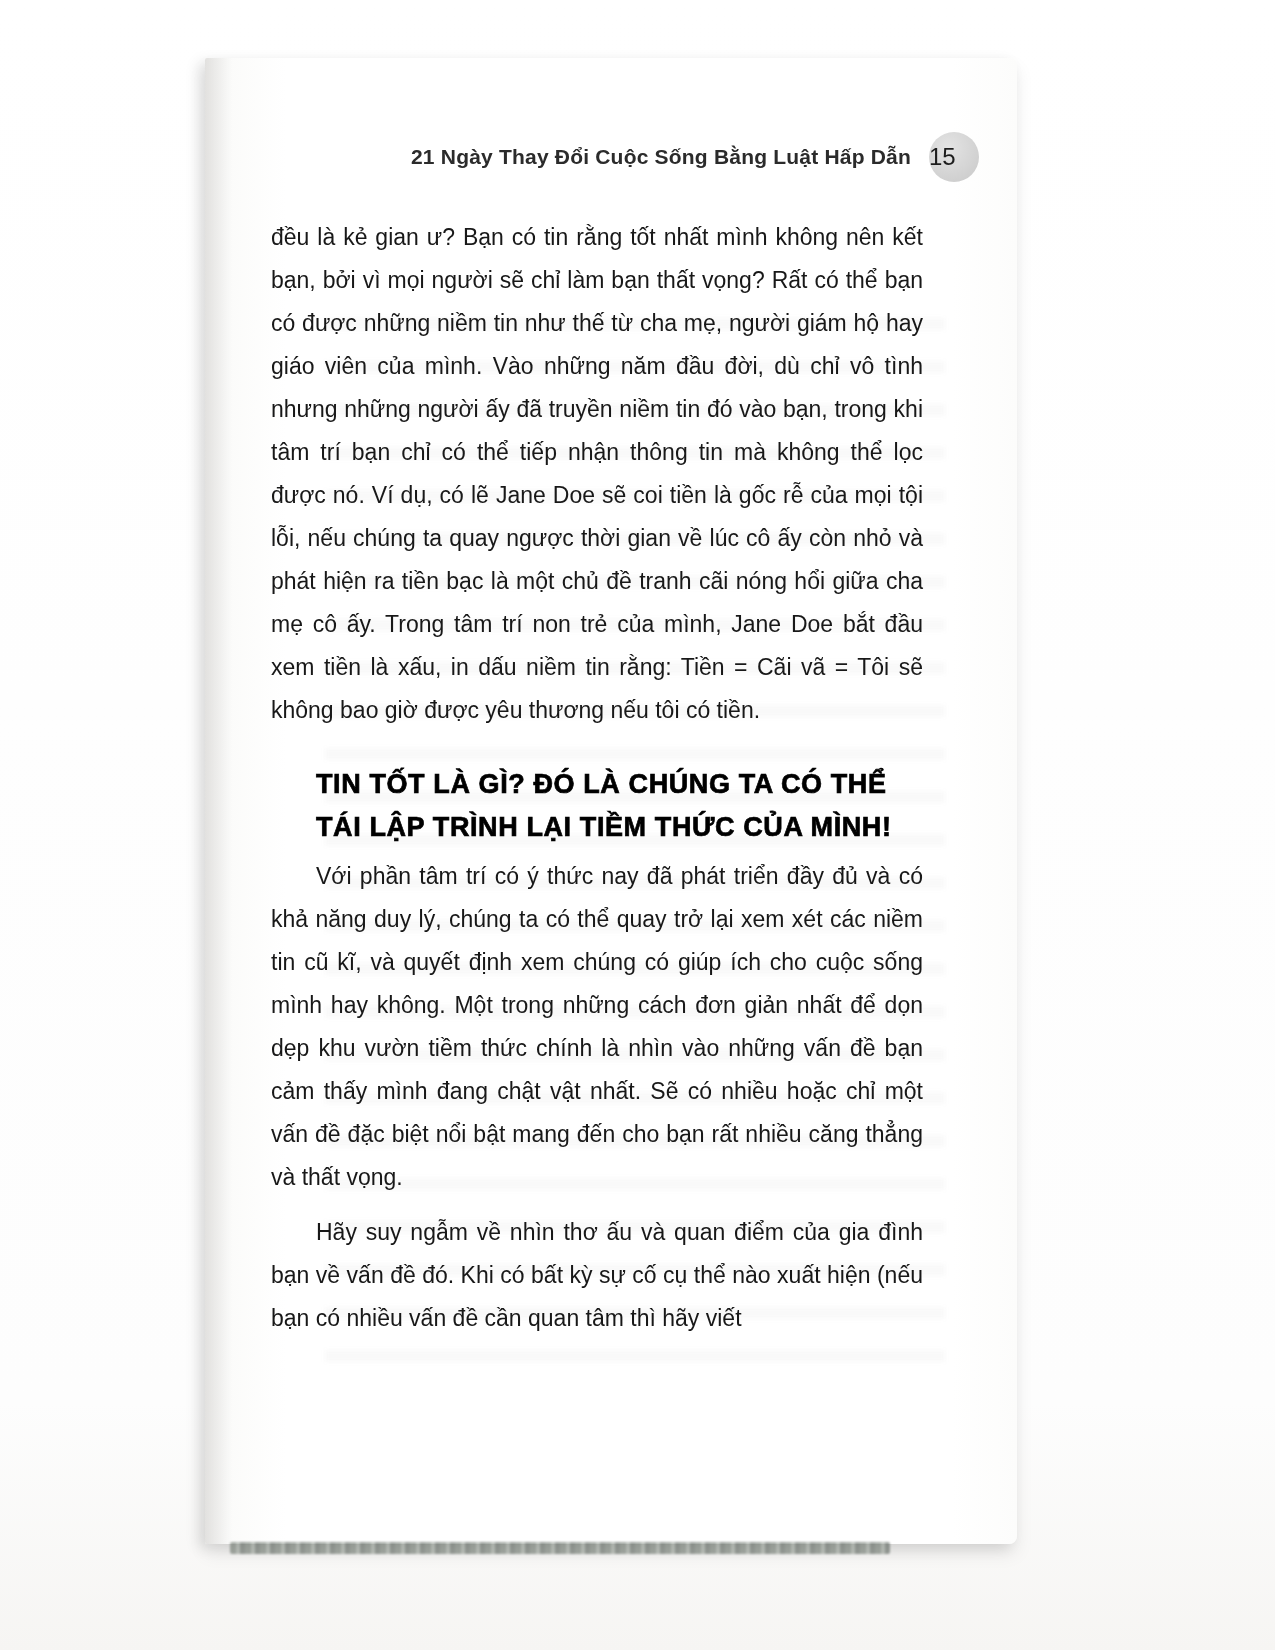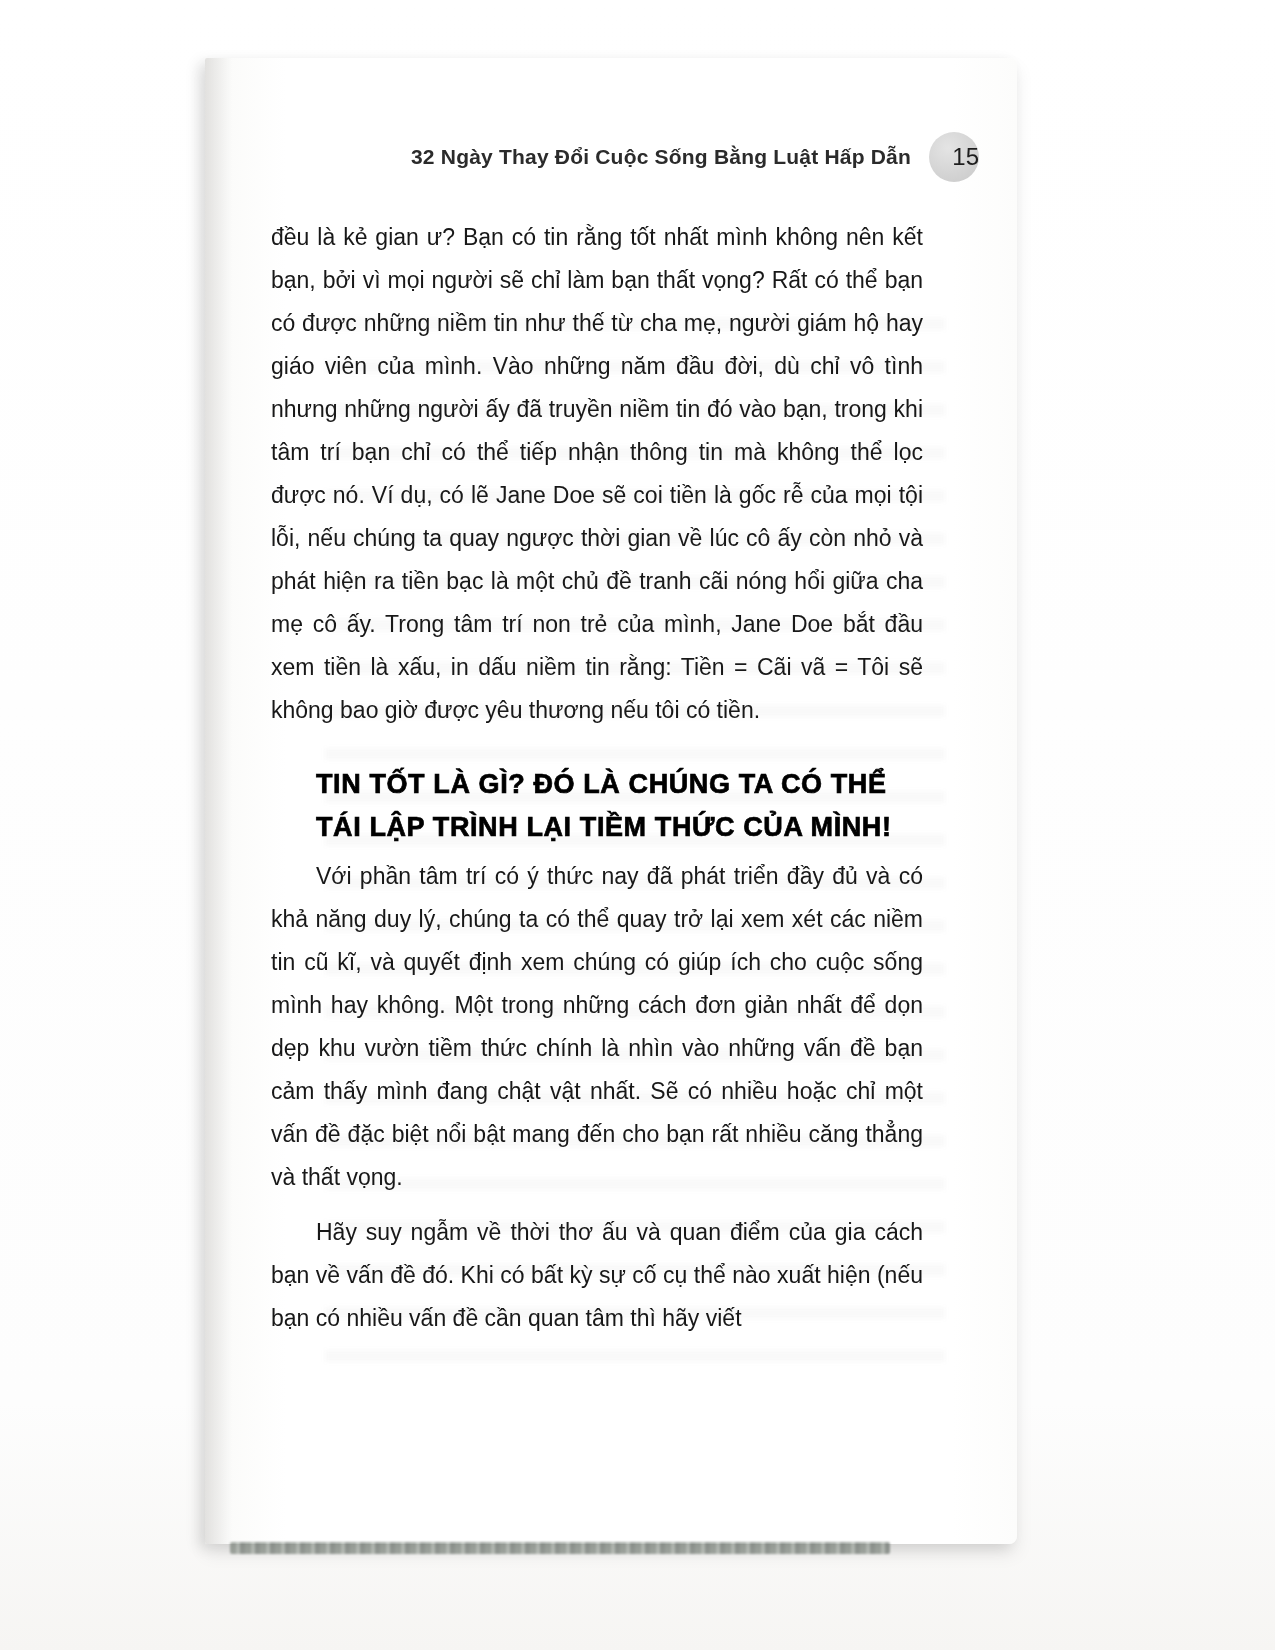--- a/index.html
+++ b/index.html
@@ -95,21 +95,21 @@
     white-space: nowrap;
   }
 
   .page-number-circle {
     width: 50px;
     height: 50px;
     border-radius: 50%;
     background: radial-gradient(circle at 38% 32%, #e4e4e4, #cfcfcf 75%, #c6c6c6);
     display: flex;
     align-items: center;
-    justify-content: flex-end;
+    justify-content: flex-start;
     flex: 0 0 auto;
   }
 
   .page-number-circle span {
     font-size: 24px;
     color: #1d1d1d;
     font-weight: normal;
   }
 
   
@@ -149,35 +149,35 @@
 <body>
 
 <div class="scan-wrap">
 
   <div class="book-page">
 
     <div class="spine-shade"></div>
     <div class="bleed-through"></div>
 
     <header class="page-header">
-      <span class="header-title">32 Ngày Thay Đổi Cuộc Sống Bằng Luật Hấp Dẫn</span>
+      <span class="header-title">21 Ngày Thay Đổi Cuộc Sống Bằng Luật Hấp Dẫn</span>
       <span class="page-number-circle">
         <span>15</span>
       </span>
     </header>
 
     <main class="text-block">
 
       <p class="para">đều là kẻ gian ư? Bạn có tin rằng tốt nhất mình không nên kết bạn, bởi vì mọi người sẽ chỉ làm bạn thất vọng? Rất có thể bạn có được những niềm tin như thế từ cha mẹ, người giám hộ hay giáo viên của mình. Vào những năm đầu đời, dù chỉ vô tình nhưng những người ấy đã truyền niềm tin đó vào bạn, trong khi tâm trí bạn chỉ có thể tiếp nhận thông tin mà không thể lọc được nó. Ví dụ, có lẽ Jane Doe sẽ coi tiền là gốc rễ của mọi tội lỗi, nếu chúng ta quay ngược thời gian về lúc cô ấy còn nhỏ và phát hiện ra tiền bạc là một chủ đề tranh cãi nóng hổi giữa cha mẹ cô ấy. Trong tâm trí non trẻ của mình, Jane Doe bắt đầu xem tiền là xấu, in dấu niềm tin rằng: Tiền = Cãi vã = Tôi sẽ không bao giờ được yêu thương nếu tôi có tiền.</p>
 
       <h2 class="section-heading">TIN TỐT LÀ GÌ? ĐÓ LÀ CHÚNG TA CÓ THỂ TÁI LẬP TRÌNH LẠI TIỀM THỨC CỦA MÌNH!</h2>
 
       <p class="para indent">Với phần tâm trí có ý thức nay đã phát triển đầy đủ và có khả năng duy lý, chúng ta có thể quay trở lại xem xét các niềm tin cũ kĩ, và quyết định xem chúng có giúp ích cho cuộc sống mình hay không. Một trong những cách đơn giản nhất để dọn dẹp khu vườn tiềm thức chính là nhìn vào những vấn đề bạn cảm thấy mình đang chật vật nhất. Sẽ có nhiều hoặc chỉ một vấn đề đặc biệt nổi bật mang đến cho bạn rất nhiều căng thẳng và thất vọng.</p>
 
-      <p class="para indent">Hãy suy ngẫm về thời thơ ấu và quan điểm của gia cách bạn về vấn đề đó. Khi có bất kỳ sự cố cụ thể nào xuất hiện (nếu bạn có nhiều vấn đề cần quan tâm thì hãy viết</p>
+      <p class="para indent">Hãy suy ngẫm về nhìn thơ ấu và quan điểm của gia đình bạn về vấn đề đó. Khi có bất kỳ sự cố cụ thể nào xuất hiện (nếu bạn có nhiều vấn đề cần quan tâm thì hãy viết</p>
 
     </main>
 
   </div>
 
   <div class="bottom-edge"></div>
 
 </div>
 
 </body></html>

